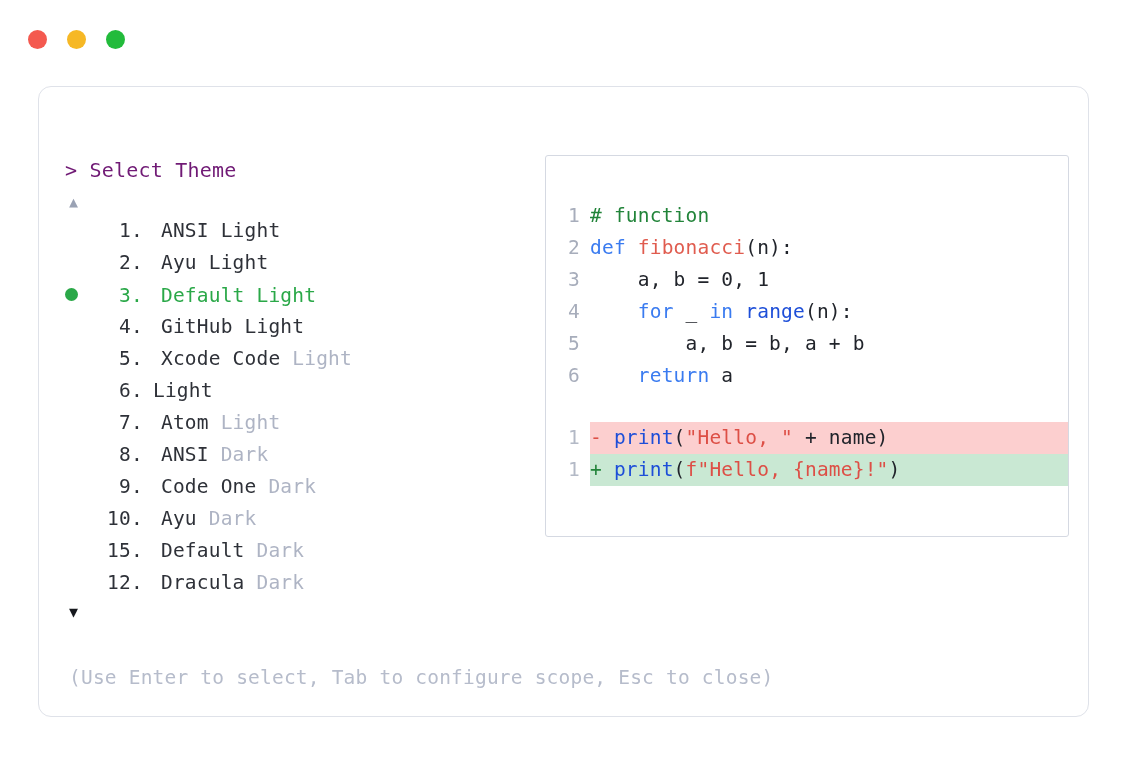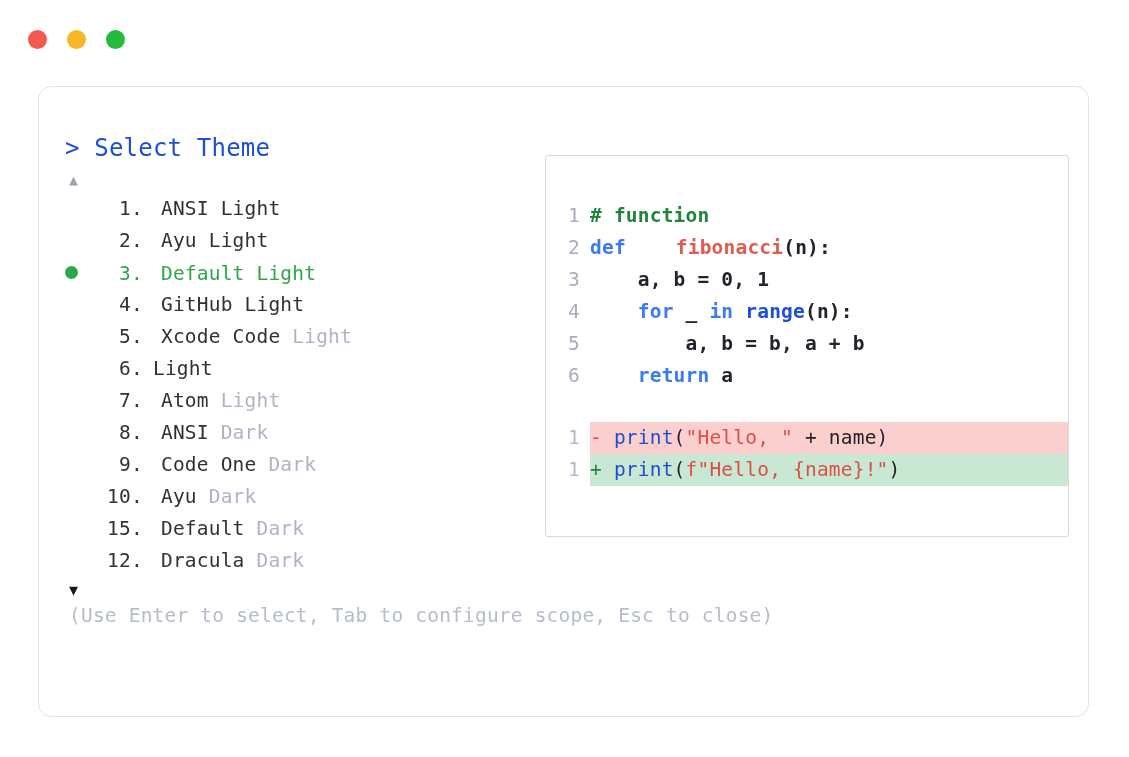--- a/index.html
+++ b/index.html
@@ -63,25 +63,26 @@
   .col-left {
     width: 470px;
     flex: 0 0 470px;
   }
   .col-right {
     flex: 1 1 auto;
     padding-left: 6px;
   }
 
   .section-head {
-    font-size: 24px;
+    font-size: 20px;
     line-height: 30px;
-    color: #1d4ed8;
-    letter-spacing: 0.2px;
-    white-space: pre;
+    color: #701a75;
+    letter-spacing: 0.2px;
+    white-space: pre;
+    margin-top: 22px;
   }
   .section-head.preview-head {
     padding-left: 4px;
   }
 
   .scroll-arrow {
     font-size: 15px;
     line-height: 22px;
     padding-left: 4px;
     letter-spacing: 0;
@@ -169,25 +170,25 @@
     height: 32px;
   }
   .ln {
     width: 44px;
     flex: 0 0 44px;
     text-align: right;
     color: #a7adbb;
     padding-right: 10px;
     box-sizing: border-box;
   }
-  .code-text { flex: 1 1 auto; font-weight: bold; }
+  .code-text { flex: 1 1 auto; }
 
   .tok-comment { color: #22843a; }
   .tok-keyword { color: #3a7bf0; }
-  .tok-func    { color: #e05c4f; margin-left: 38px; }
+  .tok-func    { color: #e05c4f; }
   .tok-plain   { color: #21242b; }
   .tok-string  { color: #dd4f46; }
   .tok-builtin { color: #1d4ed8; }
 
   .code-gap { height: 30px; }
 
   
   .diff-line {
     display: flex;
     align-items: baseline;
@@ -198,20 +199,21 @@
     flex: 1 1 auto;
     padding-right: 4px;
   }
   .diff-del .diff-body { background: #fccfcf; }
   .diff-add .diff-body { background: #c9e8d3; }
   .diff-mark-del { color: #dd4f46; }
   .diff-mark-add { color: #22843a; }
 
   
   .footer-hint {
+    margin-top: 40px;
     padding-left: 4px;
     font-size: 19.5px;
     line-height: 30px;
     color: #b6bccb;
     letter-spacing: 0.2px;
     white-space: pre;
   }
 </style>
 </head>
 <body>

